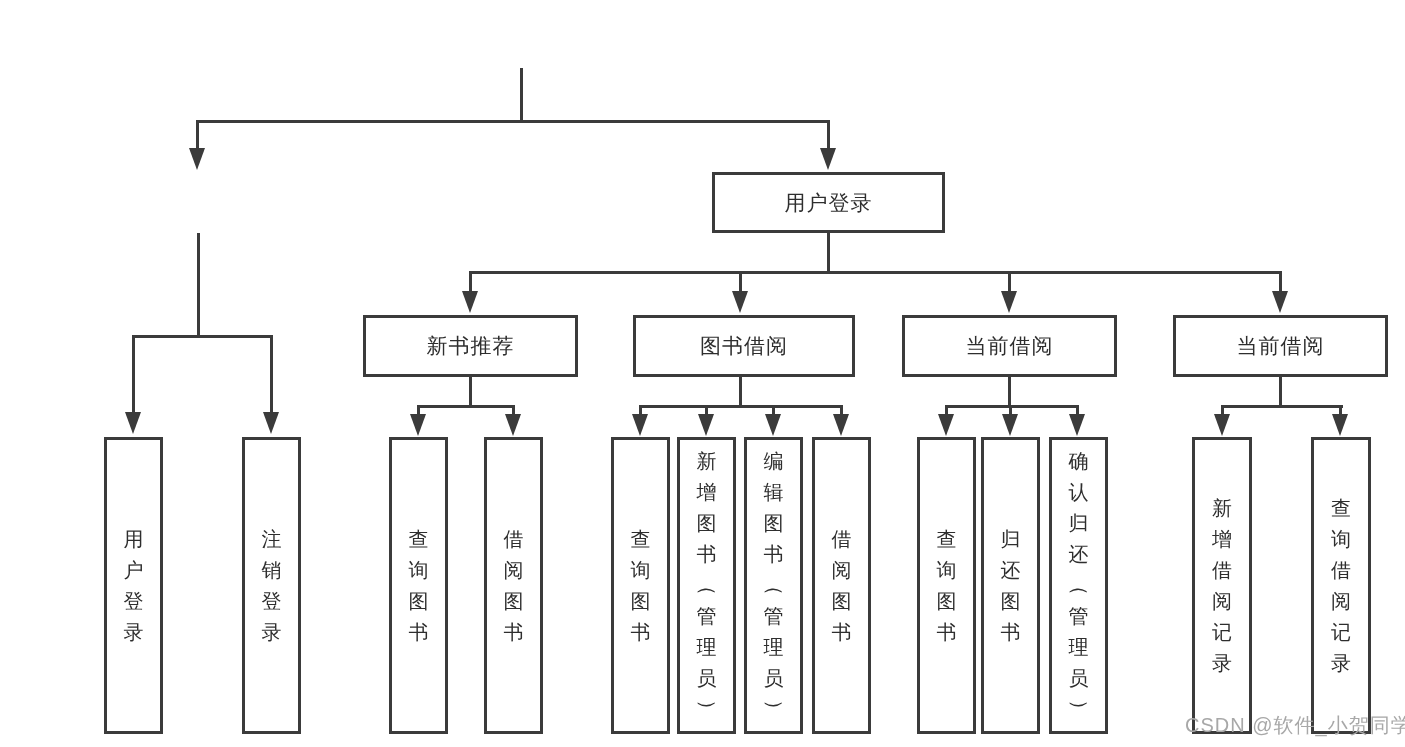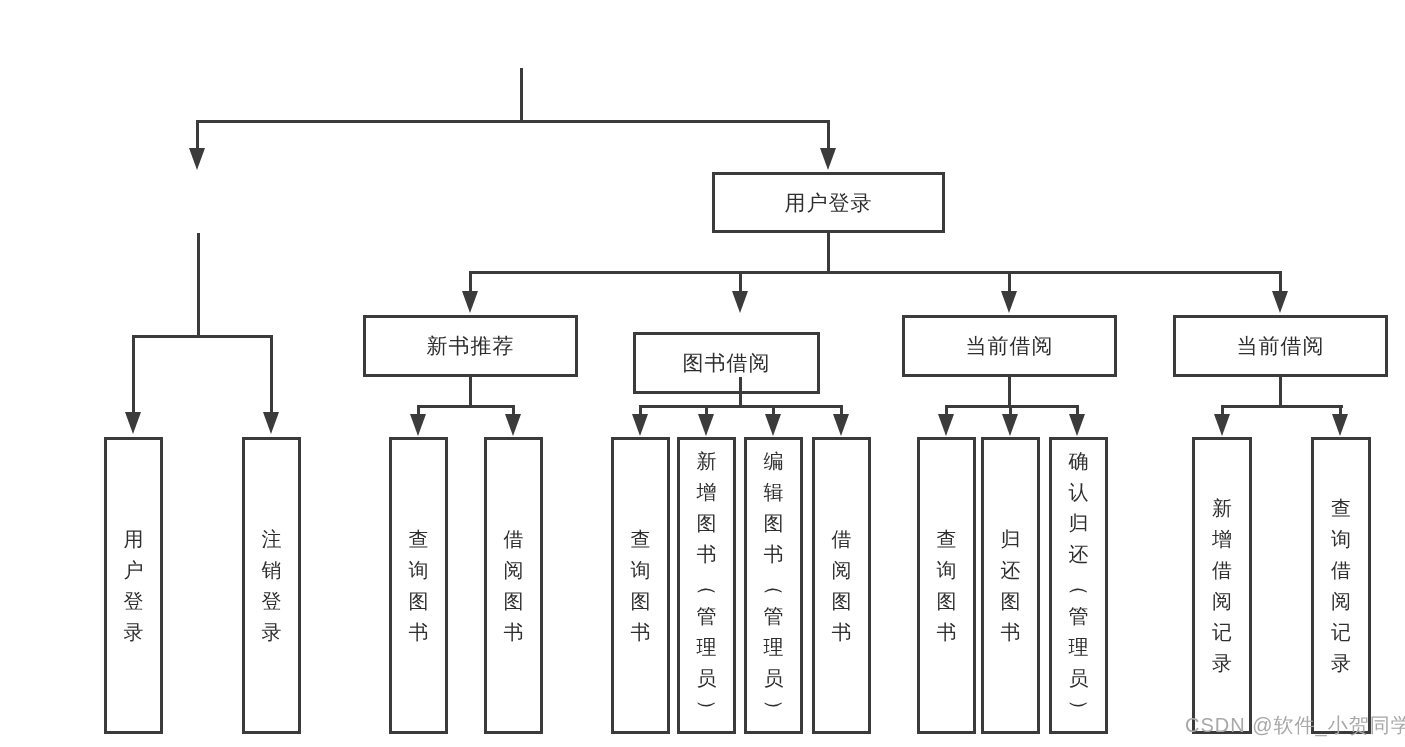--- a/index.html
+++ b/index.html
@@ -46,21 +46,21 @@
 </style>
 </head>
 <body>
 
 <div id="canvas">
 
 
   <div class="box" style="left:712px;top:172px;width:233px;height:61px;">用户登录</div>
 
   <div class="box" style="left:363px;top:315px;width:215px;height:62px;">新书推荐</div>
-  <div class="box" style="left:633px;top:332px;width:187px;height:62px;">图书借阅</div>
+  <div class="box" style="left:633px;top:315px;width:222px;height:62px;">图书借阅</div>
   <div class="box" style="left:902px;top:315px;width:215px;height:62px;">当前借阅</div>
   <div class="box" style="left:1173px;top:315px;width:215px;height:62px;">当前借阅</div>
 
   <div class="box vbox" style="left:104px;top:437px;width:59px;height:297px;">
       <span class="vchar">用</span>
       <span class="vchar">户</span>
       <span class="vchar">登</span>
       <span class="vchar">录</span>
     </div>
   <div class="box vbox" style="left:242px;top:437px;width:59px;height:297px;">

